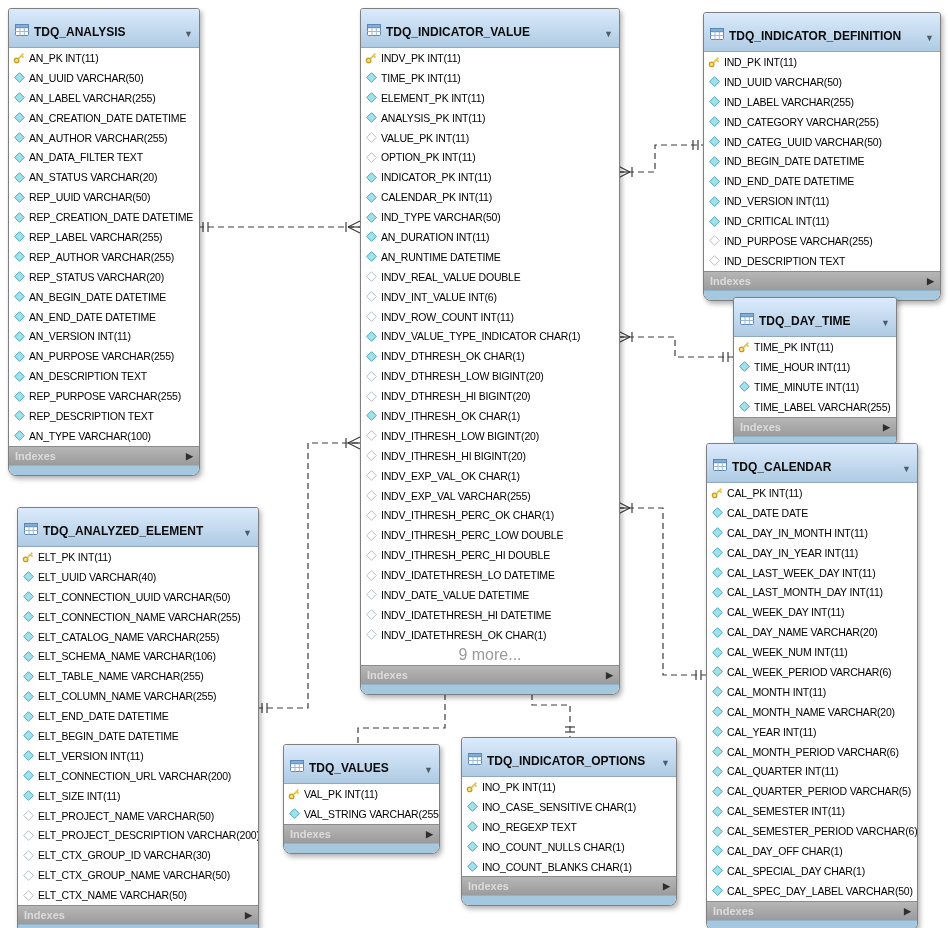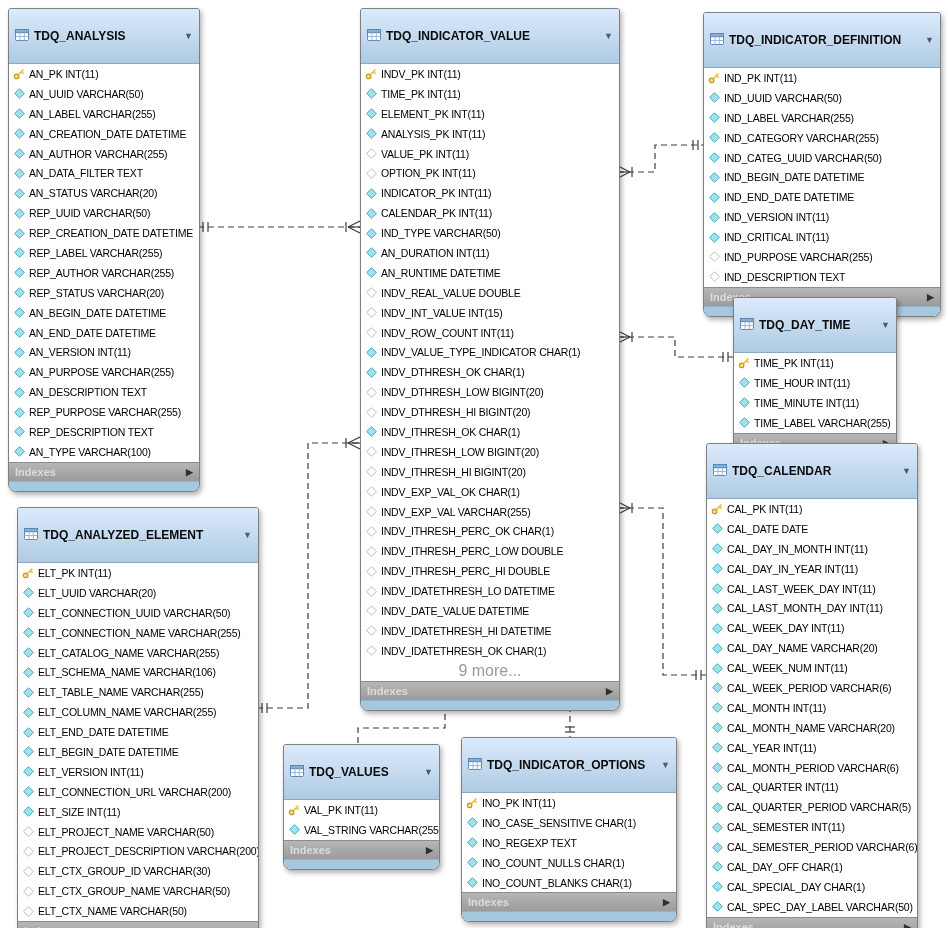--- a/index.html
+++ b/index.html
@@ -1,21 +1,21 @@
 <!DOCTYPE html>
 <html><head>
 <meta charset="utf-8">
 <style>
   html,body{margin:0;padding:0;background:#ffffff;}
   .canvas{position:relative;width:948px;height:928px;background:#ffffff;overflow:hidden;
           font-family:"Liberation Sans",sans-serif;}
   .wires{position:absolute;left:0;top:0;width:948px;height:928px;}
   .tbl{position:absolute;background:#ffffff;border:1px solid #7f7f7f;
        border-radius:3px 3px 8px 8px;box-shadow:2px 3px 5px rgba(0,0,0,0.30);}
-  .tbl-header{height:22px;display:flex;align-items:center;gap:5px;padding:16px 6px;
+  .tbl-header{height:22px;display:flex;align-items:flex-end;gap:5px;padding:8px 6px;
        background:linear-gradient(#dceafc,#aecbe3);border-bottom:1px solid #8fa8bd;
        border-radius:3px 3px 0 0;font-weight:bold;font-size:12px;color:#0a0a0a;
        white-space:nowrap;overflow:hidden;}
   .tbl-header .caret{margin-left:auto;font-size:9px;color:#4d5d68;}
   .rows{background:#ffffff;}
   .row{display:flex;align-items:center;gap:4px;height:19.9px;padding:0 3px 0 4px;
        font-size:10.5px;letter-spacing:-0.2px;color:#000;white-space:nowrap;overflow:hidden;}
   .row .ic{flex:0 0 12px;display:flex;align-items:center;justify-content:center;}
   .more-row{height:20px;line-height:20px;text-align:center;font-size:16px;color:#9a9a9a;}
   .tbl-footer{height:18px;display:flex;align-items:center;padding:0 6px;
@@ -381,21 +381,21 @@
               </svg>
             </span>
             <span>INDV_REAL_VALUE DOUBLE</span>
           </div>
           <div class="row">
             <span class="ic">
               <svg width="11" height="11" viewBox="0 0 11 11">
                 <path d="M5.5 0.7 L10.3 5.5 L5.5 10.3 L0.7 5.5 Z" fill="#ffffff" stroke="#b3bfc4" stroke-width="1"></path>
               </svg>
             </span>
-            <span>INDV_INT_VALUE INT(15)</span>
+            <span>INDV_INT_VALUE INT(6)</span>
           </div>
           <div class="row">
             <span class="ic">
               <svg width="11" height="11" viewBox="0 0 11 11">
                 <path d="M5.5 0.7 L10.3 5.5 L5.5 10.3 L0.7 5.5 Z" fill="#ffffff" stroke="#b3bfc4" stroke-width="1"></path>
               </svg>
             </span>
             <span>INDV_ROW_COUNT INT(11)</span>
           </div>
           <div class="row">
@@ -898,21 +898,21 @@
               </svg>
             </span>
             <span>ELT_PK INT(11)</span>
           </div>
           <div class="row">
             <span class="ic">
               <svg width="11" height="11" viewBox="0 0 11 11">
                 <path d="M5.5 0.7 L10.3 5.5 L5.5 10.3 L0.7 5.5 Z" fill="#9fe2ee" stroke="#4aa9ba" stroke-width="1"></path>
               </svg>
             </span>
-            <span>ELT_UUID VARCHAR(20)</span>
+            <span>ELT_UUID VARCHAR(40)</span>
           </div>
           <div class="row">
             <span class="ic">
               <svg width="11" height="11" viewBox="0 0 11 11">
                 <path d="M5.5 0.7 L10.3 5.5 L5.5 10.3 L0.7 5.5 Z" fill="#9fe2ee" stroke="#4aa9ba" stroke-width="1"></path>
               </svg>
             </span>
             <span>ELT_CONNECTION_UUID VARCHAR(50)</span>
           </div>
           <div class="row">

